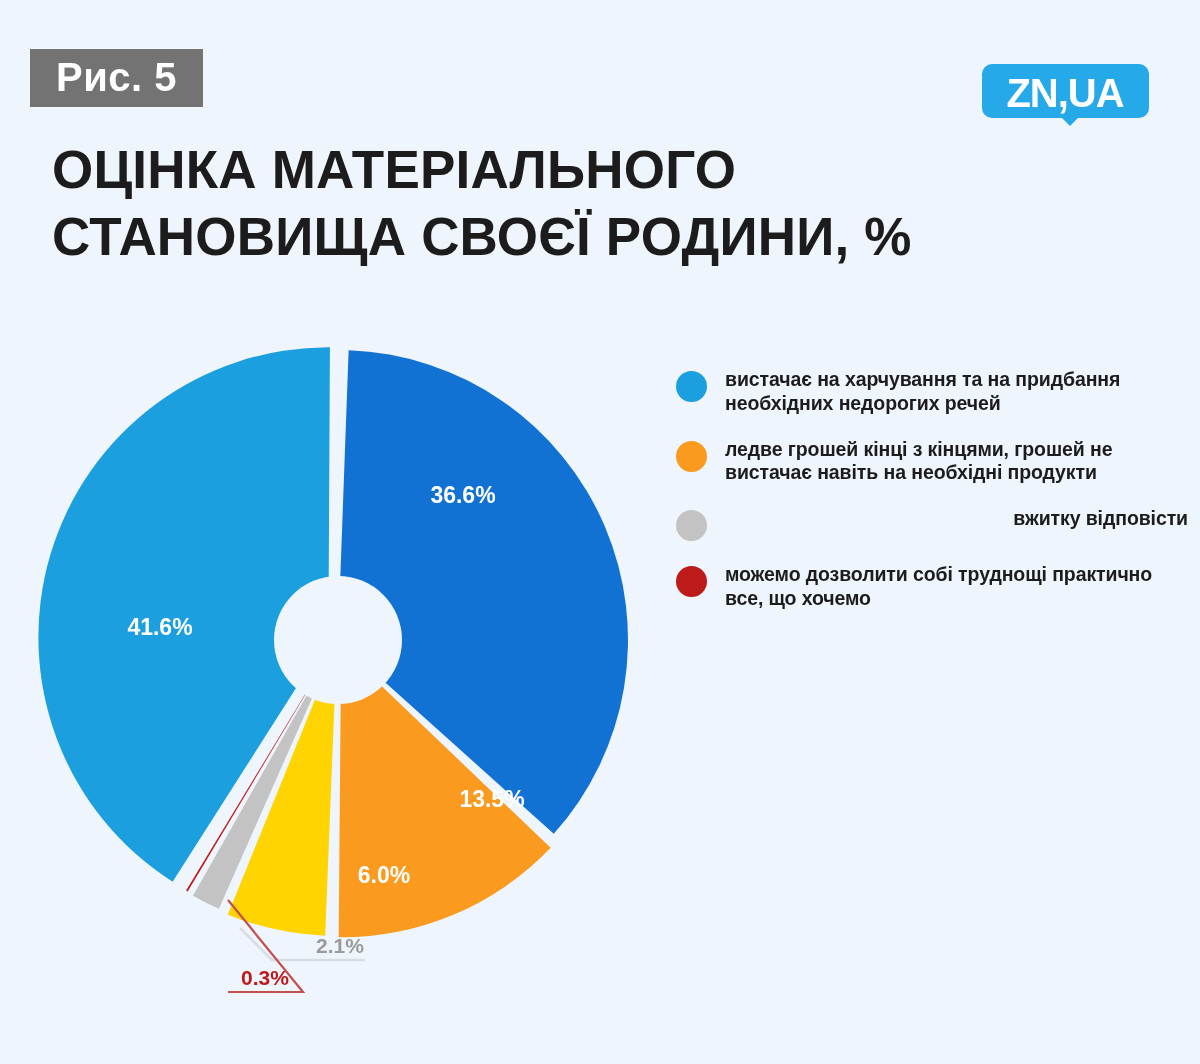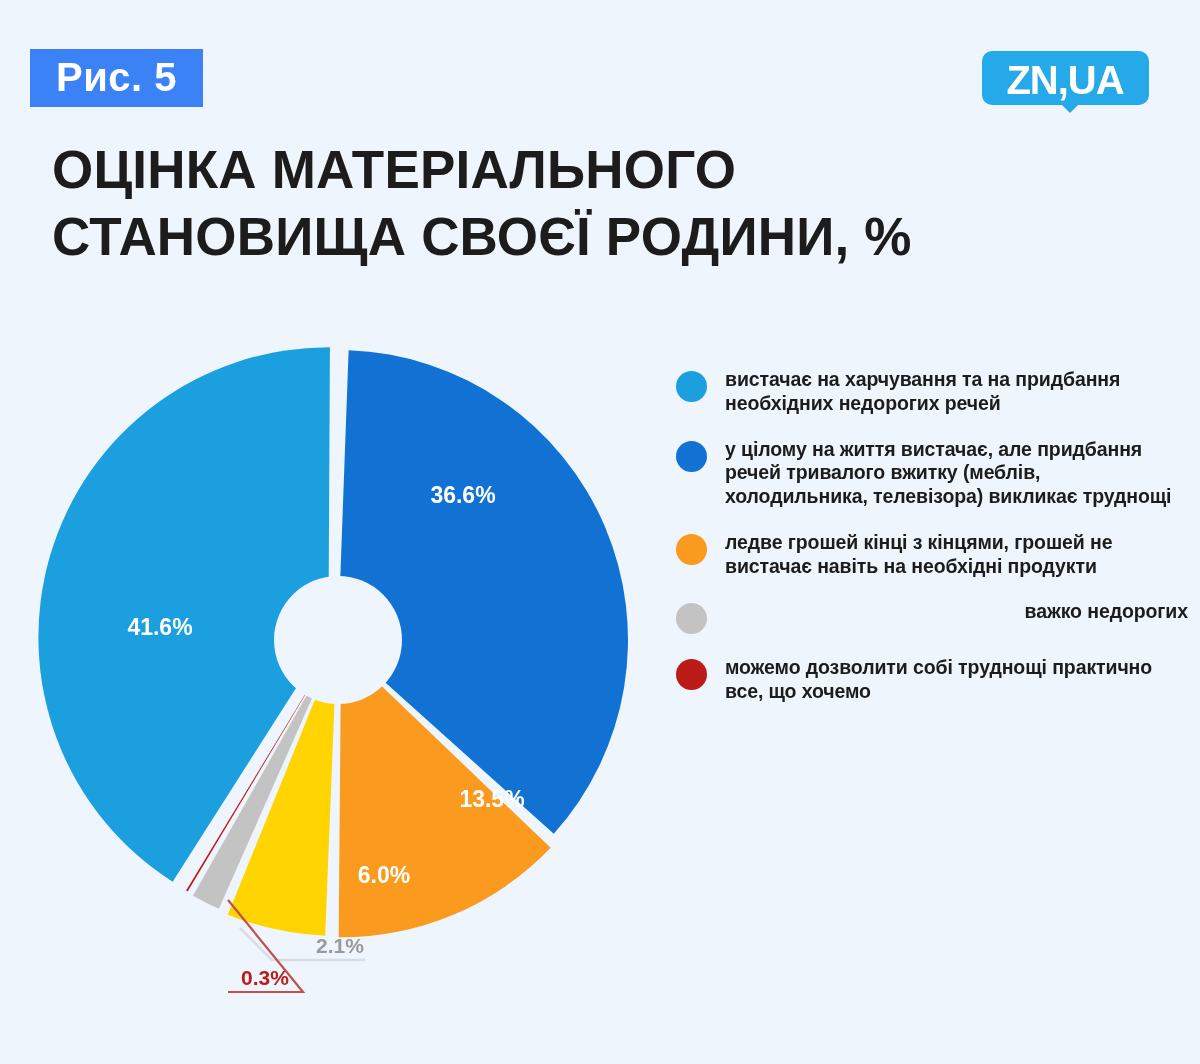--- a/index.html
+++ b/index.html
@@ -13,21 +13,21 @@
     font-family: "Liberation Sans", sans-serif;
     overflow: hidden;
     position: relative;
   }
 
   
   #fig-badge {
     position: absolute;
     left: 30px;
     top: 49px;
-    background: #3b82f6;
+    background: #737373;
     color: #ffffff;
     font-size: 40px;
     font-weight: bold;
     letter-spacing: 0.5px;
     padding: 8px 26px 10px 26px;
     line-height: 1;
   }
 
   #chart-title {
     position: absolute;
@@ -39,21 +39,21 @@
     font-weight: bold;
     line-height: 1.27;
     letter-spacing: 0.2px;
     text-transform: uppercase;
   }
 
   
   #logo {
     position: absolute;
     left: 982px;
-    top: 51px;
+    top: 64px;
     width: 167px;
     height: 62px;
   }
   #logo svg { display: block; }
 
   
   #pie-chart {
     position: absolute;
     left: 0px;
     top: 320px;
@@ -148,28 +148,24 @@
     </g>
   </svg>
 </div>
 
 <div id="legend">
   <div class="legend-item">
     <span class="legend-dot" id="dot-0" style="background: rgb(27, 159, 222);"></span>
     <span class="legend-text">вистачає на харчування та на придбання необхідних недорогих речей</span>
   </div>
   <div class="legend-item">
-    <span class="legend-dot" id="dot-1" style="background: rgb(18, 114, 212);"></span>
-    <span class="legend-text">у цілому на життя вистачає, але придбання речей тривалого вжитку (меблів, холодильника, телевізора) викликає труднощі</span>
-  </div>
-  <div class="legend-item">
     <span class="legend-dot" id="dot-2" style="background: rgb(250, 154, 30);"></span>
     <span class="legend-text">ледве грошей кінці з кінцями, грошей не вистачає навіть на необхідні продукти</span>
   </div>
   <div class="legend-item">
     <span class="legend-dot" id="dot-4" style="background: rgb(195, 195, 195);"></span>
-    <span class="legend-text">важко недорогих</span>
+    <span class="legend-text">вжитку відповісти</span>
   </div>
   <div class="legend-item">
     <span class="legend-dot" id="dot-5" style="background: rgb(189, 26, 26);"></span>
     <span class="legend-text">можемо дозволити собі труднощі практично все, що хочемо</span>
   </div>
 </div>
 
 </body></html>

